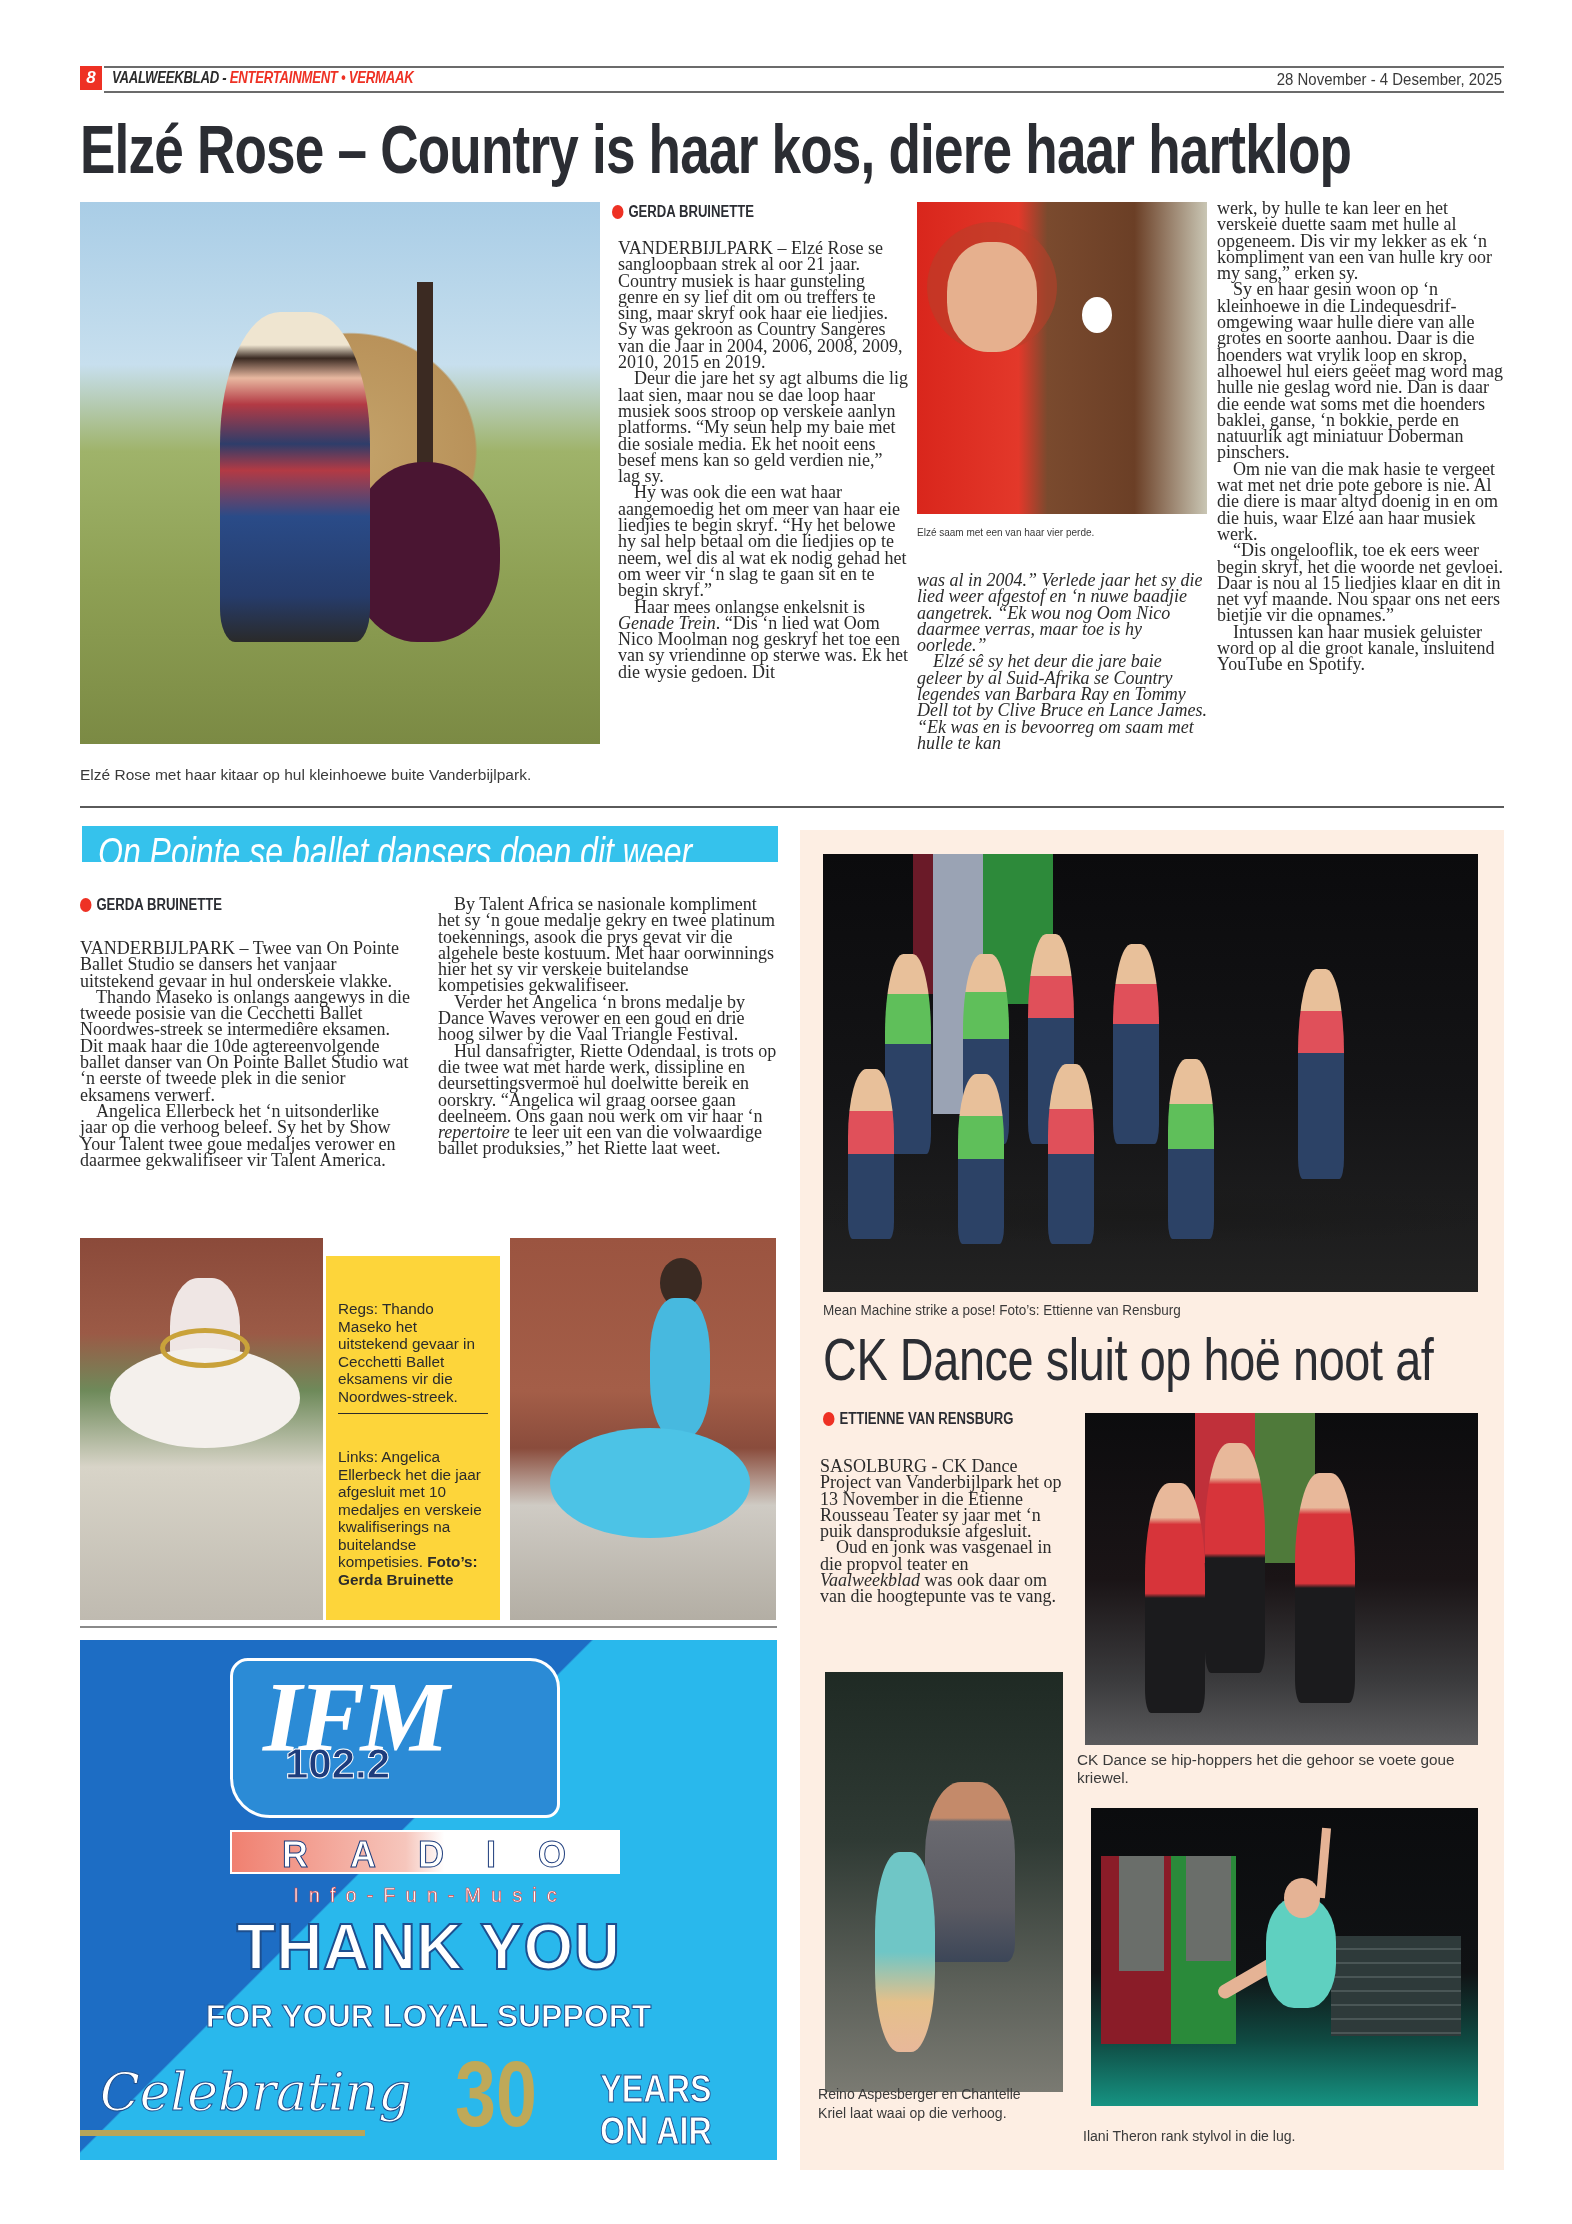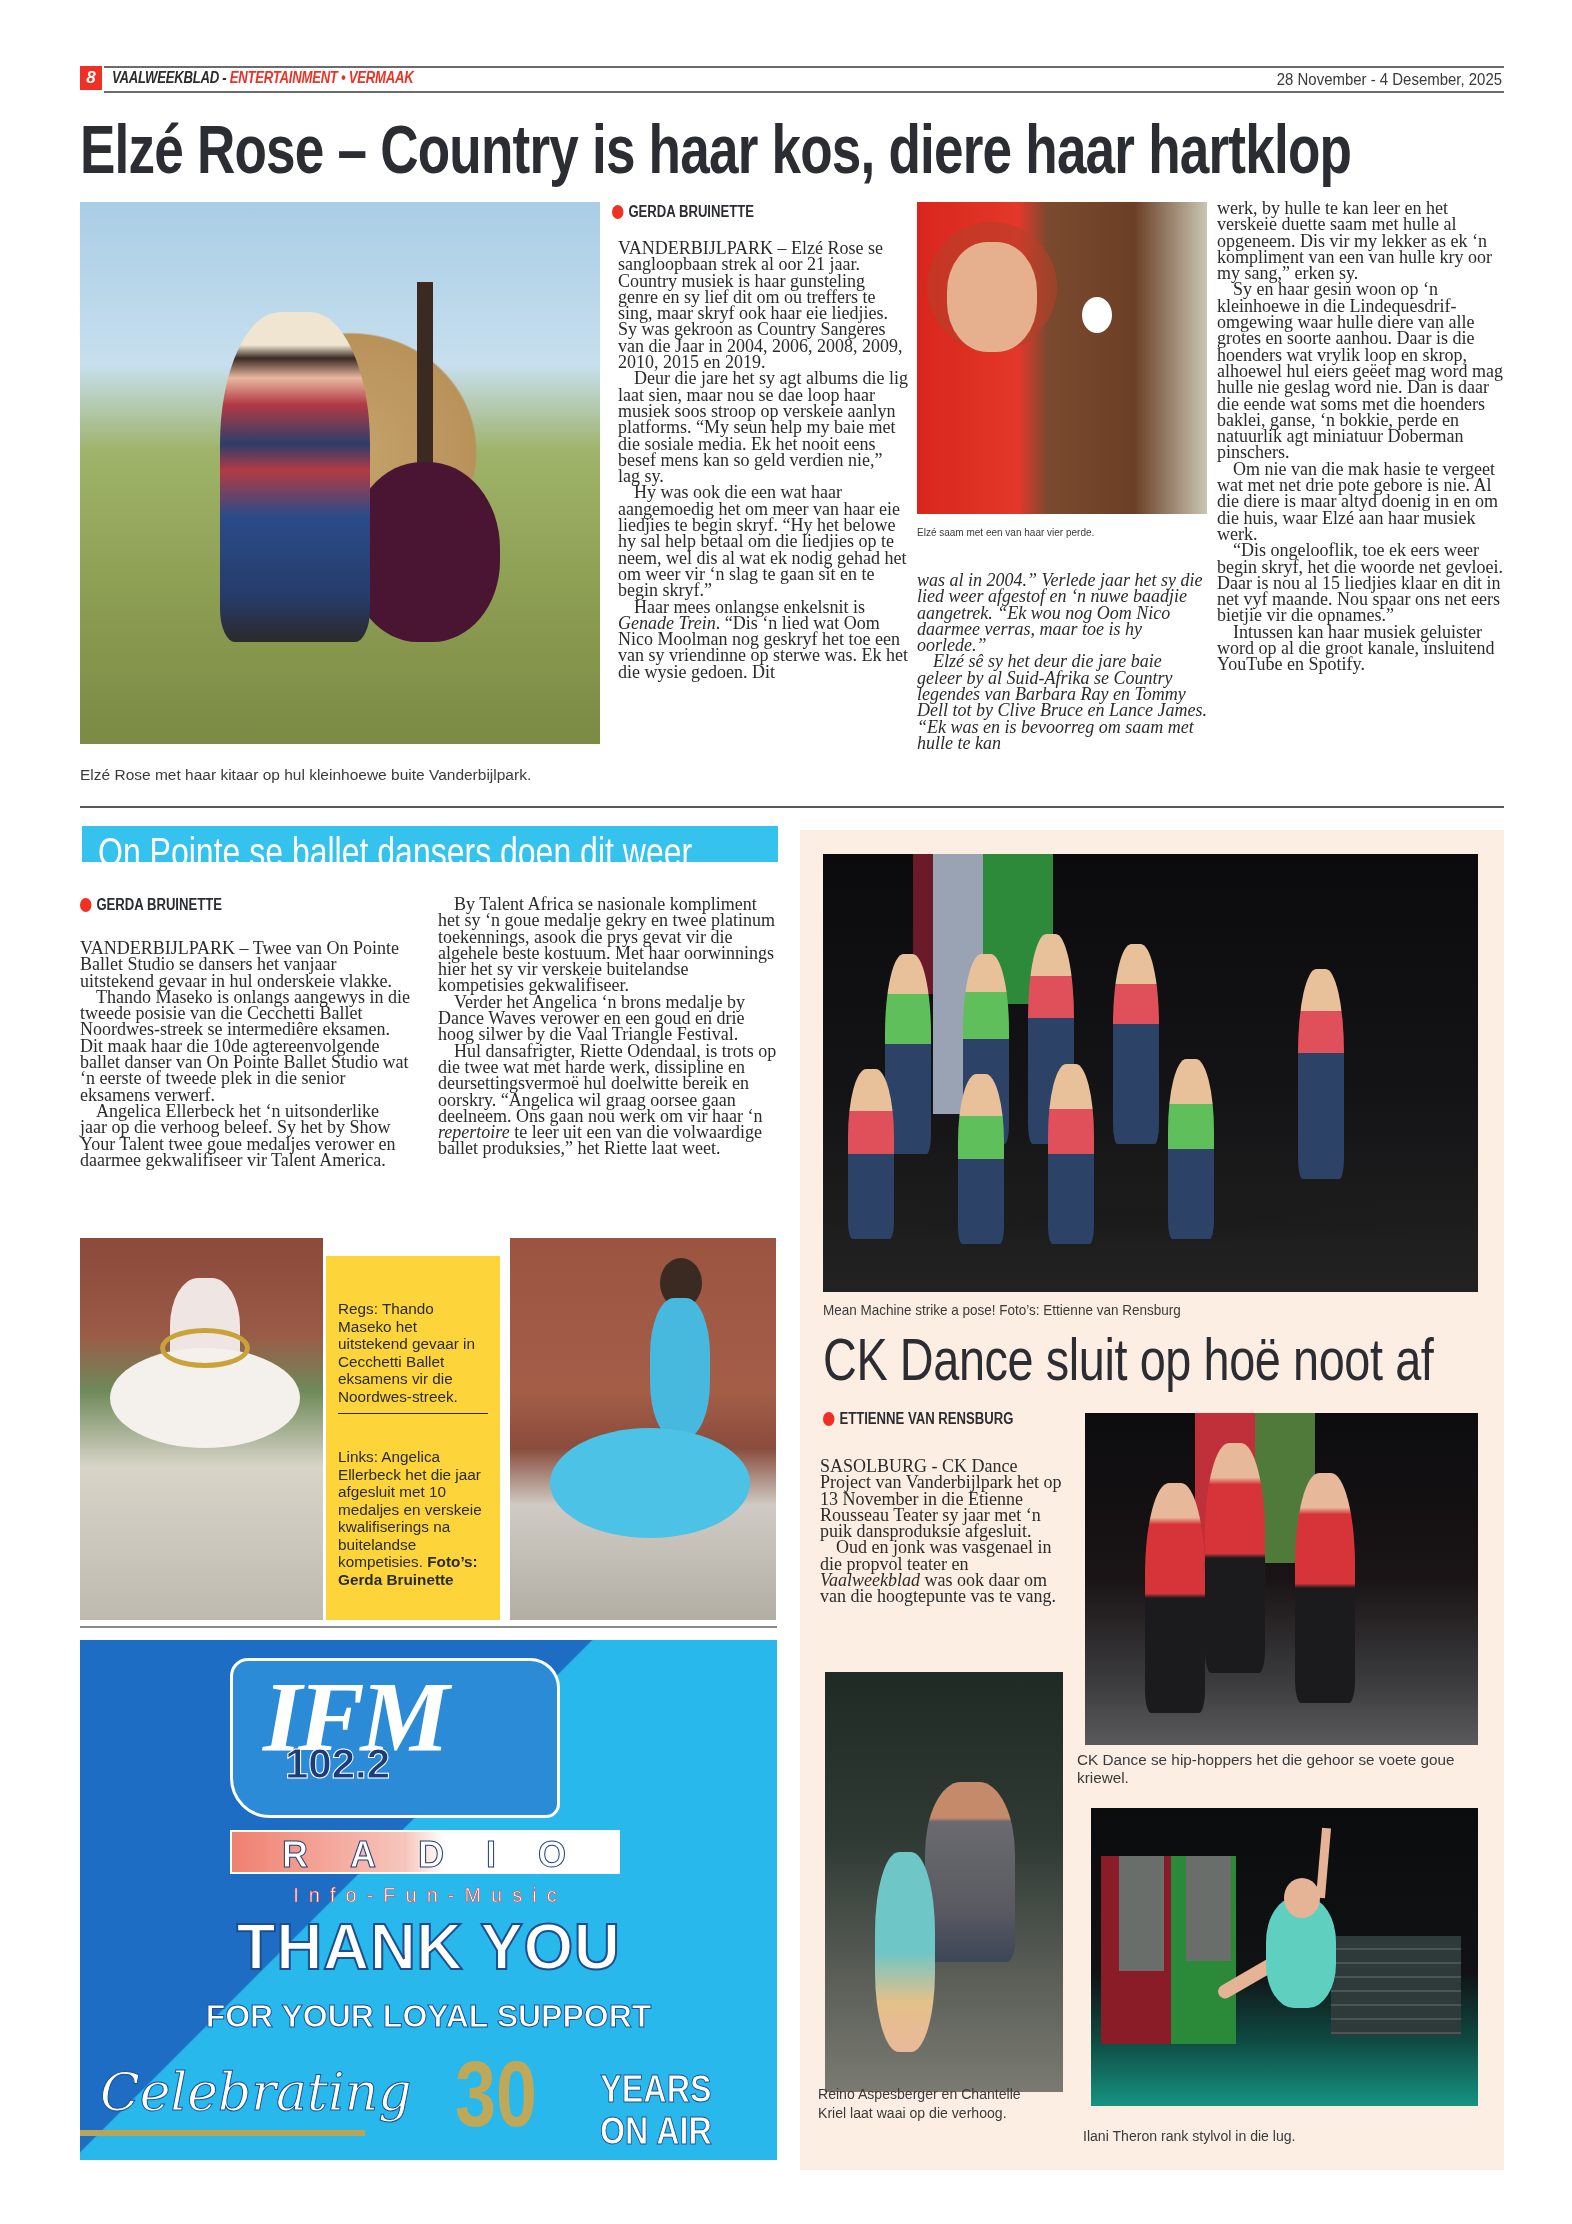--- a/index.html
+++ b/index.html
@@ -46,21 +46,21 @@
     white-space: nowrap; transform: scaleX(0.82); transform-origin: left; display: flex; align-items: center; }
   .byline .dot { display: inline-block; width: 14px; height: 14px; border-radius: 50%; background: #ee3124; margin-right: 6px; }
 
   .col { font-size: 18px; line-height: 16.3px; color: #2b2b2b; text-align: left; }
   .col p { text-indent: 16px; }
   .col p.first { text-indent: 0; }
 
   .divider { left: 80px; top: 806px; width: 1424px; height: 2px; background: #5a5a5a; }
 
   
-  .ballet-head { left: 82px; top: 826px; width: 696px; height: 36px; background: #35c2ec; }
+  .ballet-head { left: 82px; top: 826px; width: 696px; height: 36px; background: #35c2ec; font-style: italic; }
   .ballet-head span { position: absolute; left: 16px; top: 4px; color: #fff; font-family: "Liberation Sans", sans-serif;
     font-size: 40px; white-space: nowrap; transform: scaleX(0.8); transform-origin: left; }
 
   .photo-ballet1 { left: 80px; top: 1238px; width: 243px; height: 382px;
     background: linear-gradient(180deg, #8b4a3a 0%, #9b5a46 25%, #6e8a5a 40%, #d8d4c8 60%, #bfbab0 100%); }
   .photo-ballet1 .tutu { position: absolute; left: 30px; top: 110px; width: 190px; height: 100px; border-radius: 50%; background: #f4f0ec; }
   .photo-ballet1 .body { position: absolute; left: 90px; top: 40px; width: 70px; height: 120px; border-radius: 40%; background: #efe6e4; }
   .photo-ballet1 .medal { position: absolute; left: 80px; top: 90px; width: 90px; height: 40px; border-radius: 50%; border: 5px solid #c9a23a; }
 
   .ballet-caption-box { left: 326px; top: 1256px; width: 174px; height: 364px; background: #fdd53a; padding: 10px 12px; }

